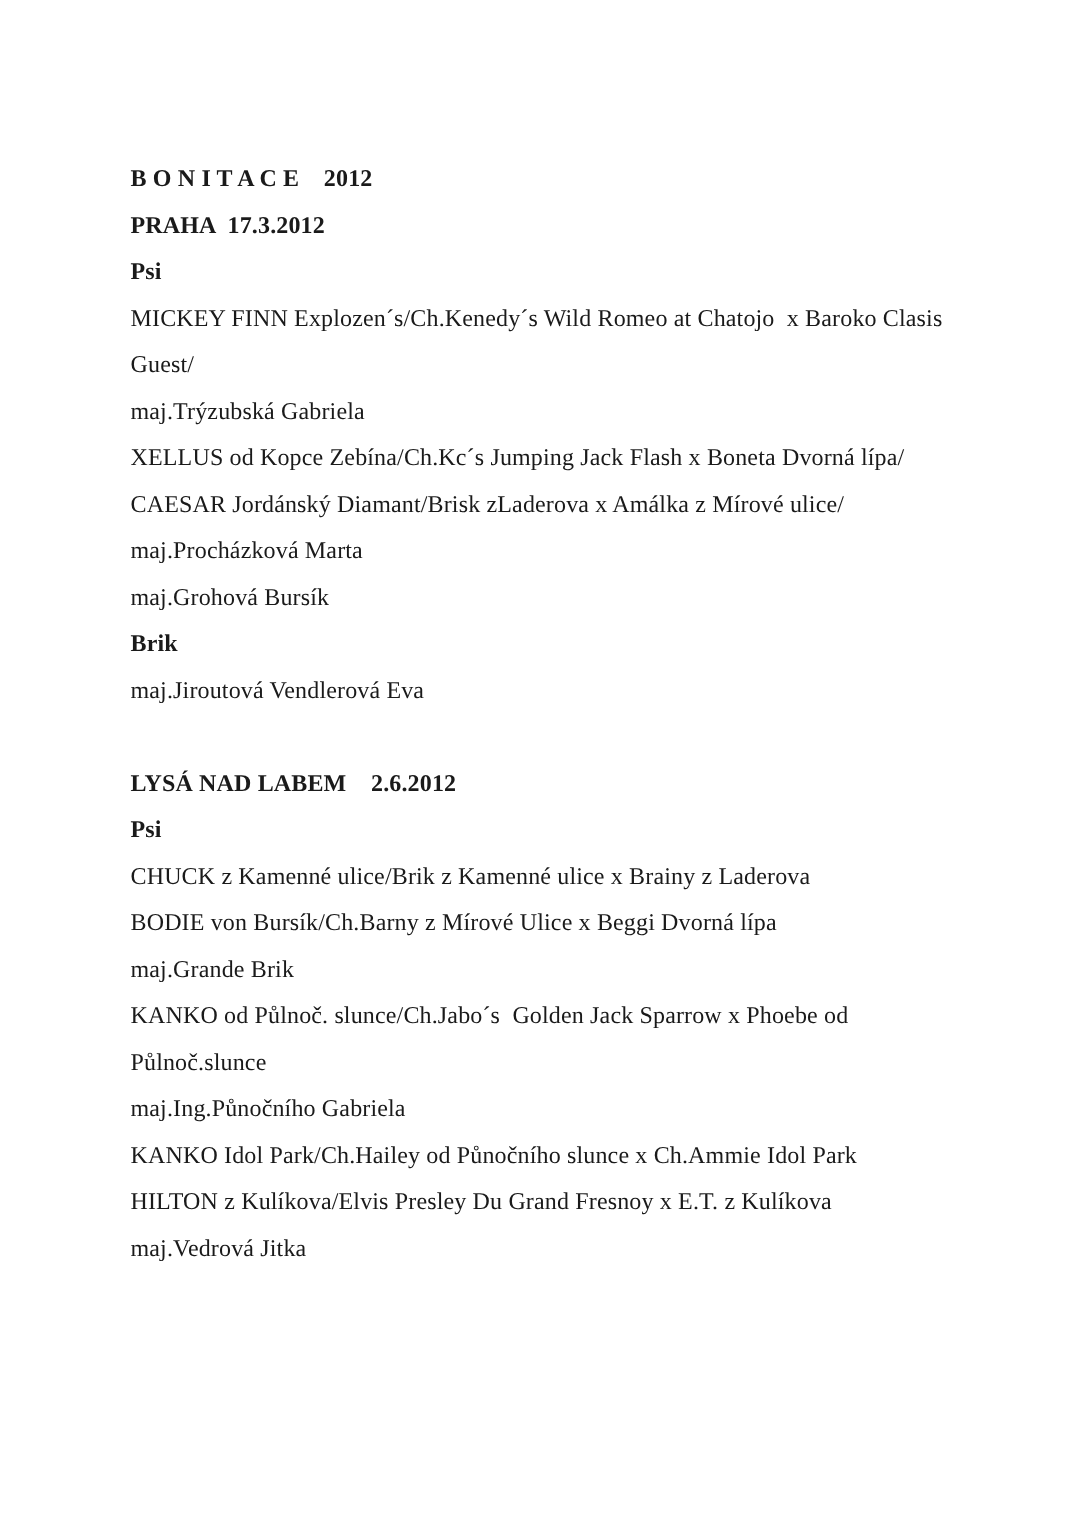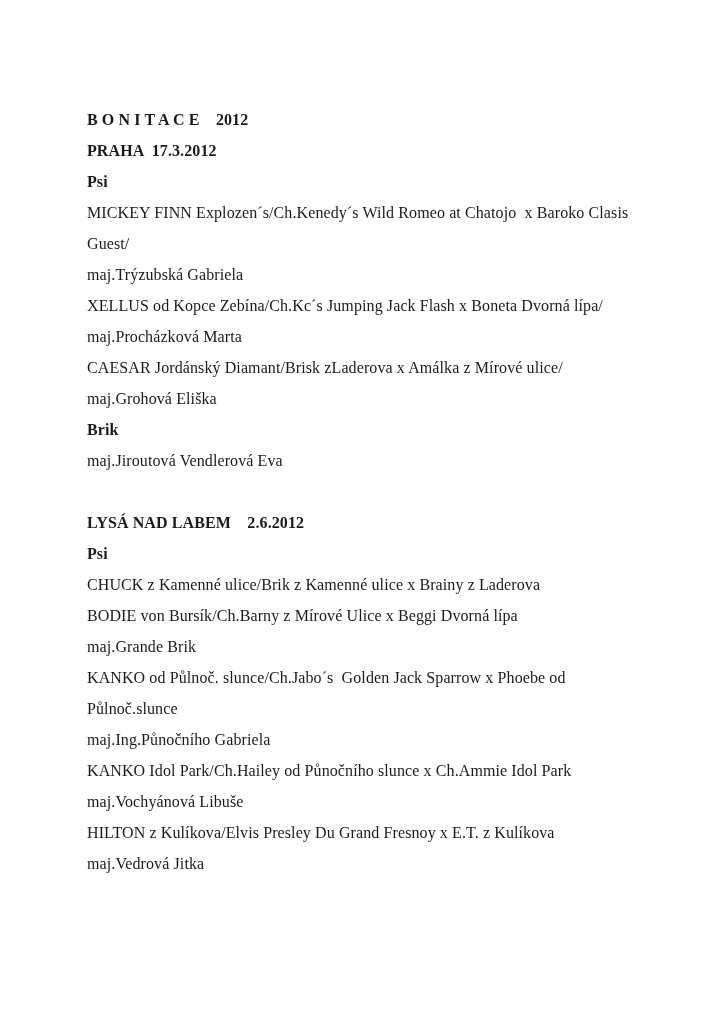--- a/index.html
+++ b/index.html
@@ -30,42 +30,41 @@
   <p class="line bold">B O N I T A C E    2012</p>
 
   <p class="line bold">PRAHA  17.3.2012</p>
 
   <p class="line bold">Psi</p>
 
   <p class="line">MICKEY FINN Explozen´s/Ch.Kenedy´s Wild Romeo at Chatojo  x Baroko Clasis Guest/</p>
   <p class="line">maj.Trýzubská Gabriela</p>
 
   <p class="line">XELLUS od Kopce Zebína/Ch.Kc´s Jumping Jack Flash x Boneta Dvorná lípa/</p>
+  <p class="line">CAESAR Jordánský Diamant/Brisk zLaderova x Amálka z Mírové ulice/</p>
+
   <p class="line">maj.Procházková Marta</p>
-
-  <p class="line">CAESAR Jordánský Diamant/Brisk zLaderova x Amálka z Mírové ulice/</p>
-  <p class="line">maj.Grohová Eliška</p>
+  <p class="line">maj.Grohová Bursík</p>
 
   <p class="line bold">Brik</p>
 
   <p class="line">maj.Jiroutová Vendlerová Eva</p>
 
   <div class="spacer"></div>
 
   <p class="line bold">LYSÁ NAD LABEM    2.6.2012</p>
 
   <p class="line bold">Psi</p>
 
   <p class="line">CHUCK z Kamenné ulice/Brik z Kamenné ulice x Brainy z Laderova</p>
 
   <p class="line">BODIE von Bursík/Ch.Barny z Mírové Ulice x Beggi Dvorná lípa</p>
   <p class="line">maj.Grande Brik</p>
 
   <p class="line">KANKO od Půlnoč. slunce/Ch.Jabo´s  Golden Jack Sparrow x Phoebe od Půlnoč.slunce</p>
   <p class="line">maj.Ing.Půnočního Gabriela</p>
 
   <p class="line">KANKO Idol Park/Ch.Hailey od Půnočního slunce x Ch.Ammie Idol Park</p>
-  <p class="line">maj.Vochyánová Libuše</p>
 
   <p class="line">HILTON z Kulíkova/Elvis Presley Du Grand Fresnoy x E.T. z Kulíkova</p>
   <p class="line">maj.Vedrová Jitka</p>
 
 </div>
 
 </body></html>

